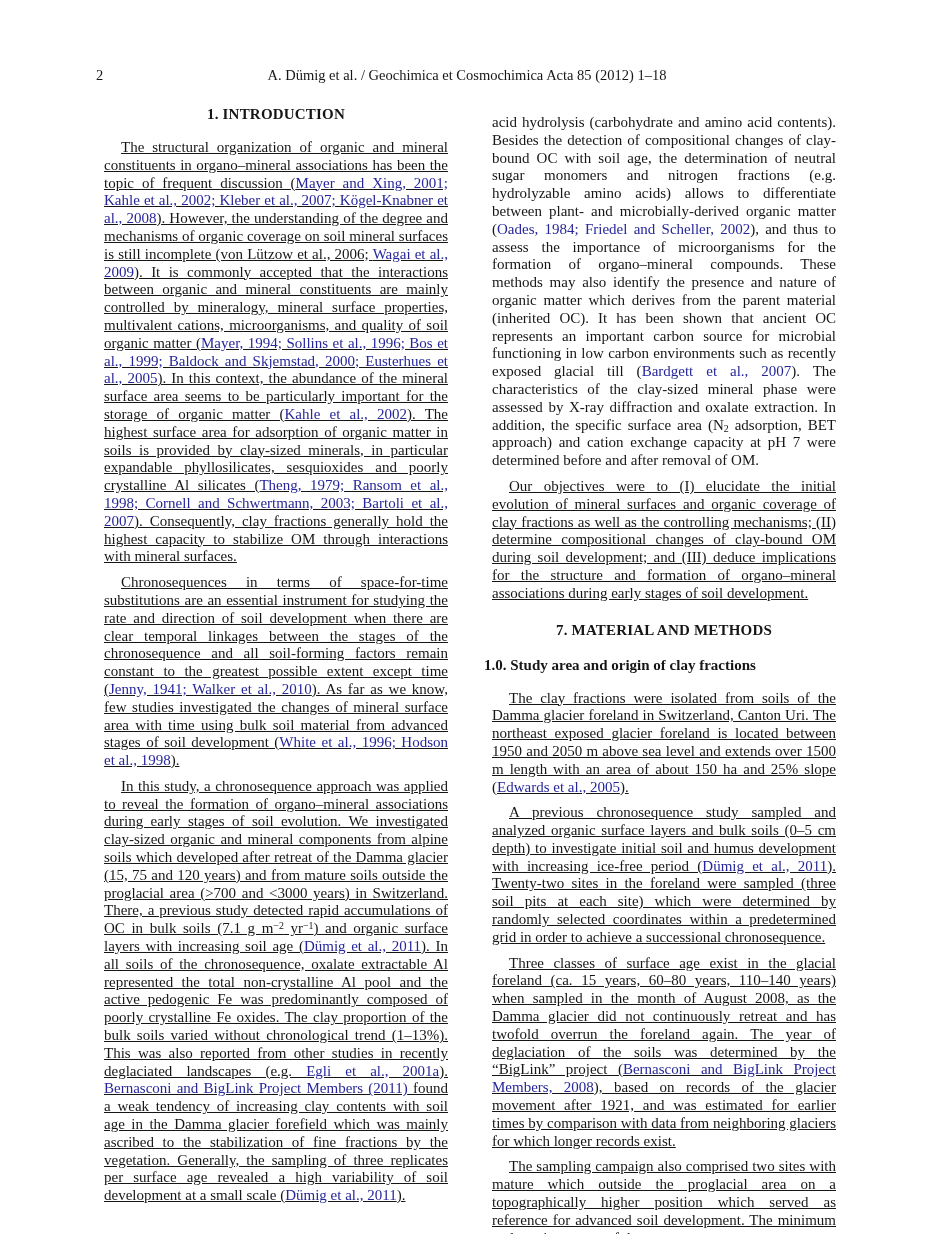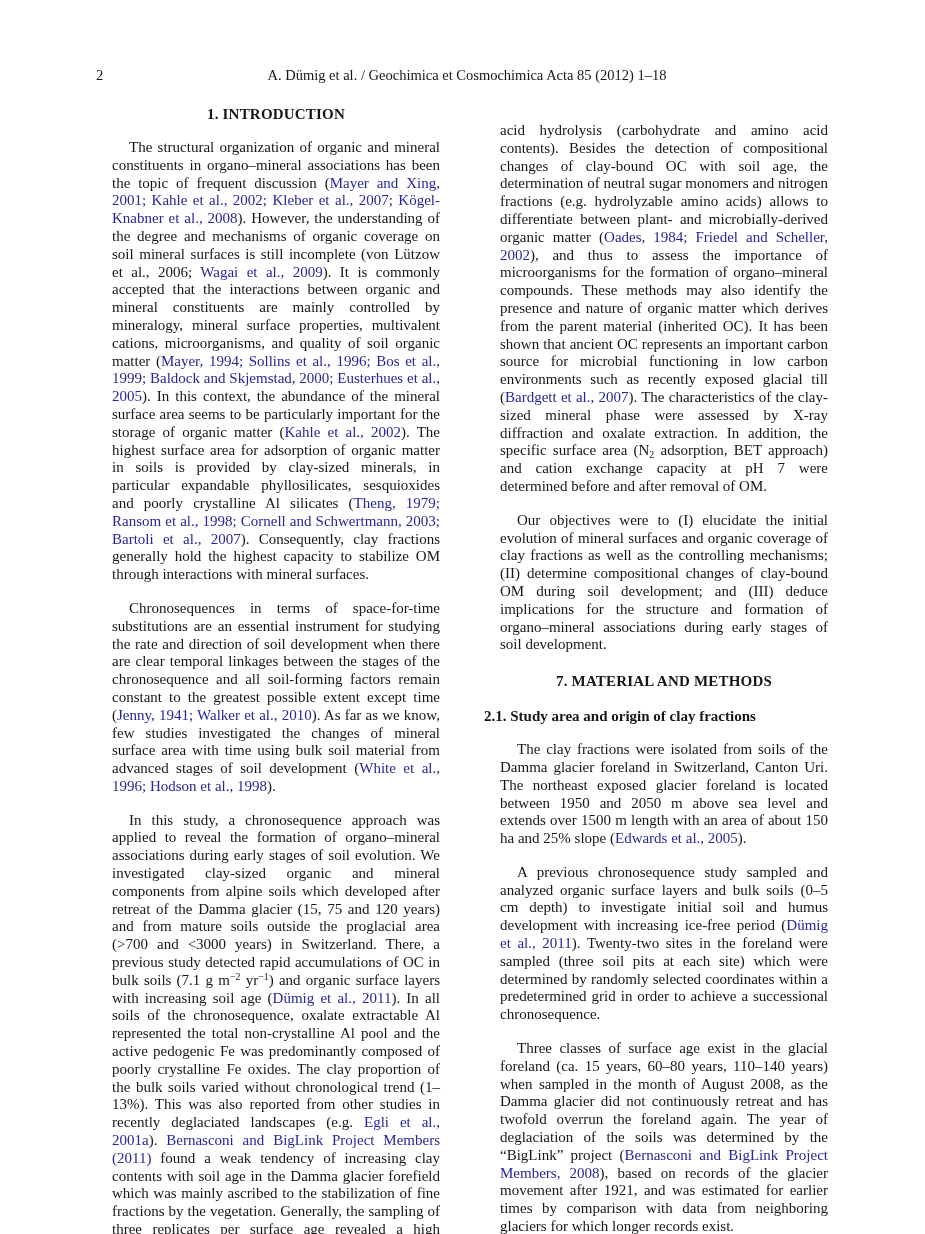--- a/index.html
+++ b/index.html
@@ -58,27 +58,28 @@
   .col .h1:first-child {
     margin-top: 0;
   }
   .h2 {
     font-size: 15px;
     font-weight: bold;
     text-align: left;
     margin: 18px 0 16px 0;
   }
   p.body-par {
-    margin: 16px;
+    margin: 8px;
     font-size: 15px;
     line-height: 17.8px;
     text-align: justify;
   }
   p.body-par.indent {
     text-indent: 17px;
+    text-decoration: underline;
   }
   .cite {
     color: var(--link-color, #26269a);
     cursor: pointer;
   }
   sup, sub {
     font-size: 0.66em;
     line-height: 0;
   }
   sup {
@@ -108,21 +109,21 @@
       <div class="h1">1. INTRODUCTION</div>
       <p class="body-par indent">The structural organization of organic and mineral constituents in organo–mineral associations has been the topic of frequent discussion (<span class="cite">Mayer and Xing, 2001; Kahle et al., 2002; Kleber et al., 2007; Kögel-Knabner et al., 2008</span>). However, the understanding of the degree and mechanisms of organic coverage on soil mineral surfaces is still incomplete (von Lützow et al., 2006; <span class="cite">Wagai et al., 2009</span>). It is commonly accepted that the interactions between organic and mineral constituents are mainly controlled by mineralogy, mineral surface properties, multivalent cations, microorganisms, and quality of soil organic matter (<span class="cite">Mayer, 1994; Sollins et al., 1996; Bos et al., 1999; Baldock and Skjemstad, 2000; Eusterhues et al., 2005</span>). In this context, the abundance of the mineral surface area seems to be particularly important for the storage of organic matter (<span class="cite">Kahle et al., 2002</span>). The highest surface area for adsorption of organic matter in soils is provided by clay-sized minerals, in particular expandable phyllosilicates, sesquioxides and poorly crystalline Al silicates (<span class="cite">Theng, 1979; Ransom et al., 1998; Cornell and Schwertmann, 2003; Bartoli et al., 2007</span>). Consequently, clay fractions generally hold the highest capacity to stabilize OM through interactions with mineral surfaces.</p>
       <p class="body-par indent">Chronosequences in terms of space-for-time substitutions are an essential instrument for studying the rate and direction of soil development when there are clear temporal linkages between the stages of the chronosequence and all soil-forming factors remain constant to the greatest possible extent except time (<span class="cite">Jenny, 1941; Walker et al., 2010</span>). As far as we know, few studies investigated the changes of mineral surface area with time using bulk soil material from advanced stages of soil development (<span class="cite">White et al., 1996; Hodson et al., 1998</span>).</p>
       <p class="body-par indent">In this study, a chronosequence approach was applied to reveal the formation of organo–mineral associations during early stages of soil evolution. We investigated clay-sized organic and mineral components from alpine soils which developed after retreat of the Damma glacier (15, 75 and 120 years) and from mature soils outside the proglacial area (&gt;700 and &lt;3000 years) in Switzerland. There, a previous study detected rapid accumulations of OC in bulk soils (7.1 g m<sup>−2</sup> yr<sup>−1</sup>) and organic surface layers with increasing soil age (<span class="cite">Dümig et al., 2011</span>). In all soils of the chronosequence, oxalate extractable Al represented the total non-crystalline Al pool and the active pedogenic Fe was predominantly composed of poorly crystalline Fe oxides. The clay proportion of the bulk soils varied without chronological trend (1–13%). This was also reported from other studies in recently deglaciated landscapes (e.g. <span class="cite">Egli et al., 2001a</span>). <span class="cite">Bernasconi and BigLink Project Members (2011)</span> found a weak tendency of increasing clay contents with soil age in the Damma glacier forefield which was mainly ascribed to the stabilization of fine fractions by the vegetation. Generally, the sampling of three replicates per surface age revealed a high variability of soil development at a small scale (<span class="cite">Dümig et al., 2011</span>).</p>
     </div>
 
     <div class="col">
       <p class="body-par">acid hydrolysis (carbohydrate and amino acid contents). Besides the detection of compositional changes of clay-bound OC with soil age, the determination of neutral sugar monomers and nitrogen fractions (e.g. hydrolyzable amino acids) allows to differentiate between plant- and microbially-derived organic matter (<span class="cite">Oades, 1984; Friedel and Scheller, 2002</span>), and thus to assess the importance of microorganisms for the formation of organo–mineral compounds. These methods may also identify the presence and nature of organic matter which derives from the parent material (inherited OC). It has been shown that ancient OC represents an important carbon source for microbial functioning in low carbon environments such as recently exposed glacial till (<span class="cite">Bardgett et al., 2007</span>). The characteristics of the clay-sized mineral phase were assessed by X-ray diffraction and oxalate extraction. In addition, the specific surface area (N<sub>2</sub> adsorption, BET approach) and cation exchange capacity at pH 7 were determined before and after removal of OM.</p>
       <p class="body-par indent">Our objectives were to (I) elucidate the initial evolution of mineral surfaces and organic coverage of clay fractions as well as the controlling mechanisms; (II) determine compositional changes of clay-bound OM during soil development; and (III) deduce implications for the structure and formation of organo–mineral associations during early stages of soil development.</p>
       <div class="h1">7. MATERIAL AND METHODS</div>
-      <div class="h2">2.1. Study area and origin of clay fractions</div>
+      <div class="h2">1.0. Study area and origin of clay fractions</div>
       <p class="body-par indent">The clay fractions were isolated from soils of the Damma glacier foreland in Switzerland, Canton Uri. The northeast exposed glacier foreland is located between 1950 and 2050 m above sea level and extends over 1500 m length with an area of about 150 ha and 25% slope (<span class="cite">Edwards et al., 2005</span>).</p>
       <p class="body-par indent">A previous chronosequence study sampled and analyzed organic surface layers and bulk soils (0–5 cm depth) to investigate initial soil and humus development with increasing ice-free period (<span class="cite">Dümig et al., 2011</span>). Twenty-two sites in the foreland were sampled (three soil pits at each site) which were determined by randomly selected coordinates within a predetermined grid in order to achieve a successional chronosequence.</p>
       <p class="body-par indent">Three classes of surface age exist in the glacial foreland (ca. 15 years, 60–80 years, 110–140 years) when sampled in the month of August 2008, as the Damma glacier did not continuously retreat and has twofold overrun the foreland again. The year of deglaciation of the soils was determined by the “BigLink” project (<span class="cite">Bernasconi and BigLink Project Members, 2008</span>), based on records of the glacier movement after 1921, and was estimated for earlier times by comparison with data from neighboring glaciers for which longer records exist.</p>
       <p class="body-par indent">The sampling campaign also comprised two sites with mature which outside the proglacial area on a topographically higher position which served as reference for advanced soil development. The minimum and maximum age of these</p>
     </div>
 
   </div>
 </div>
 
 </body></html>

